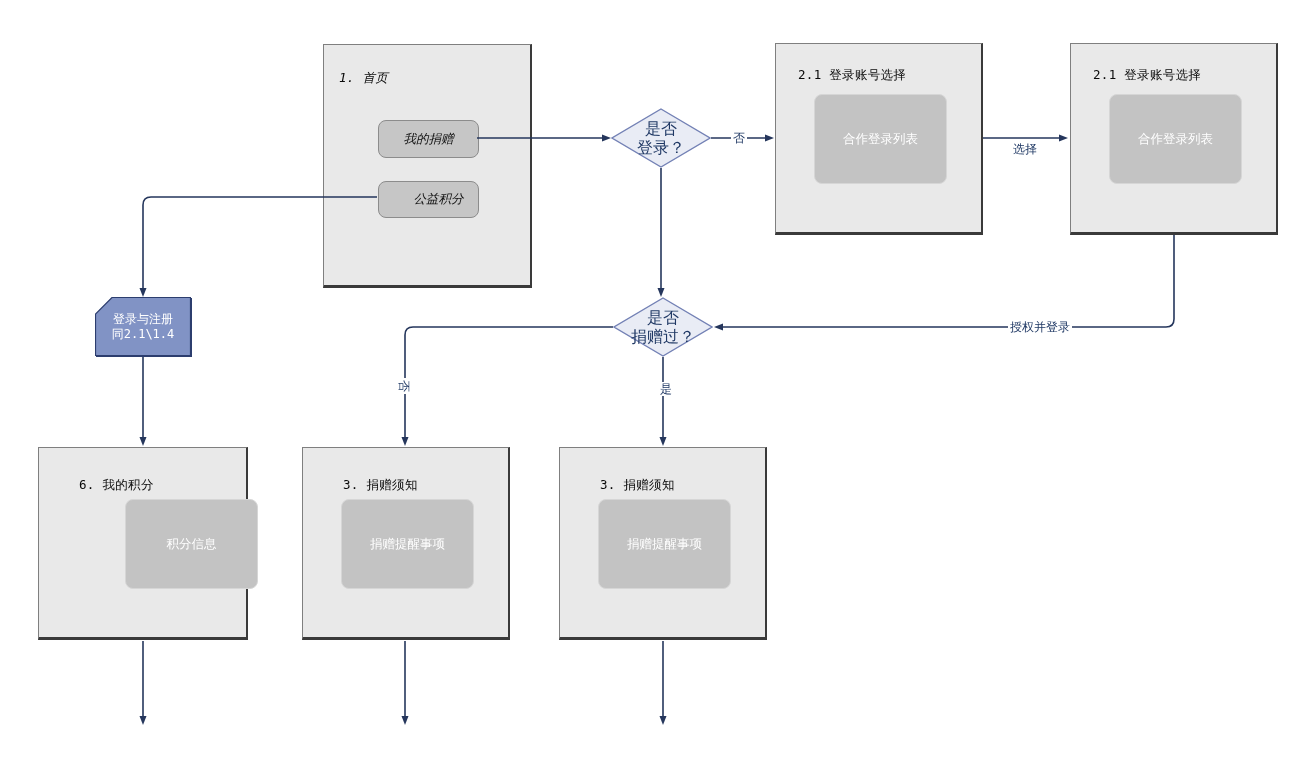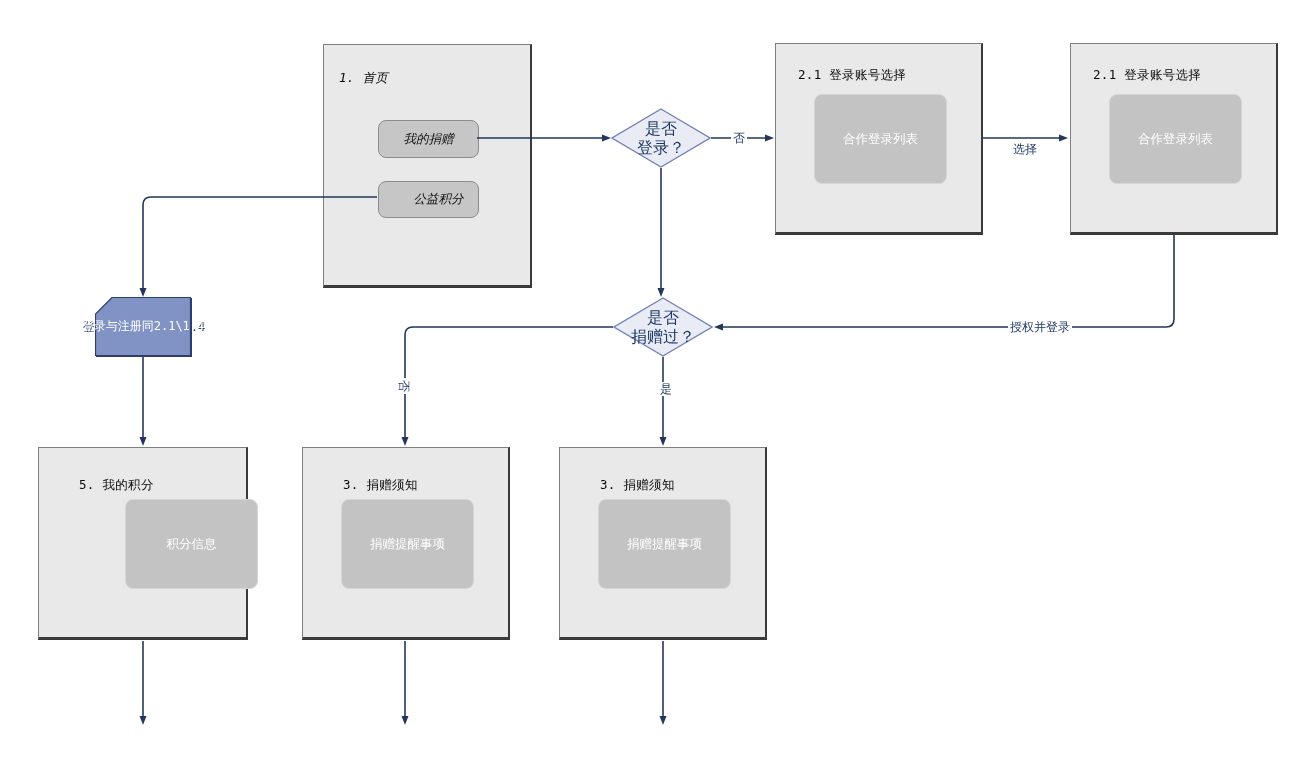--- a/index.html
+++ b/index.html
@@ -38,21 +38,21 @@
   .diamond svg{display:block;}
   .diamond .shape{fill:#e9ecf5;stroke:#7381b5;stroke-width:1.4;}
   .diamond-label{
     position:absolute;inset:0;display:flex;flex-direction:column;align-items:center;justify-content:center;
     color:#1f3864;font-size:16px;line-height:1.2;white-space:nowrap;
   }
   .card{position:absolute;z-index:2;filter:drop-shadow(1.5px 1.5px 0 #2c3d6e);}
   .card svg{display:block;}
   .card .shape{fill:#8193c5;stroke:#2c3d6e;stroke-width:1.2;}
   .card-label{
-    position:absolute;inset:0;display:flex;flex-direction:row;align-items:center;justify-content:center;
+    position:absolute;inset:0;display:flex;flex-direction:column;align-items:center;justify-content:center;
     color:#ffffff;font-size:12px;line-height:1.25;white-space:nowrap;
     font-family:"DejaVu Sans Mono","DejaVu Sans",sans-serif;
   }
   .edge-label{
     position:absolute;z-index:4;transform:translate(-50%,-50%);
     background:#ffffff;color:#1f3864;font-size:12px;line-height:1;
     padding:1px 2px;white-space:nowrap;
   }
   .edge-label.rot{transform:translate(-50%,-50%) rotate(90deg);}
 </style>
@@ -139,21 +139,21 @@
     <svg width="96" height="59" viewBox="0 0 96 59">
       <polygon class="shape" points="17,0.5 95.5,0.5 95.5,58.5 0.5,58.5 0.5,17"></polygon>
     </svg>
     <div class="card-label">
       <span>登录与注册</span>
       <span>同2.1\1.4</span>
     </div>
   </div>
 
   <div class="box" style="left:38px;top:447px;width:210px;height:193px;">
-    <div class="box-title" style="left:40px;top:29px;">5. 我的积分</div>
+    <div class="box-title" style="left:40px;top:29px;">6. 我的积分</div>
     <div class="inner-panel" style="top:51px;margin-left:48px;">积分信息</div>
   </div>
 
   <div class="box" style="left:302px;top:447px;width:208px;height:193px;">
     <div class="box-title" style="left:40px;top:29px;">3. 捐赠须知</div>
     <div class="inner-panel" style="top:51px;">捐赠提醒事项</div>
   </div>
 
   <div class="box" style="left:559px;top:447px;width:208px;height:193px;">
     <div class="box-title" style="left:40px;top:29px;">3. 捐赠须知</div>

